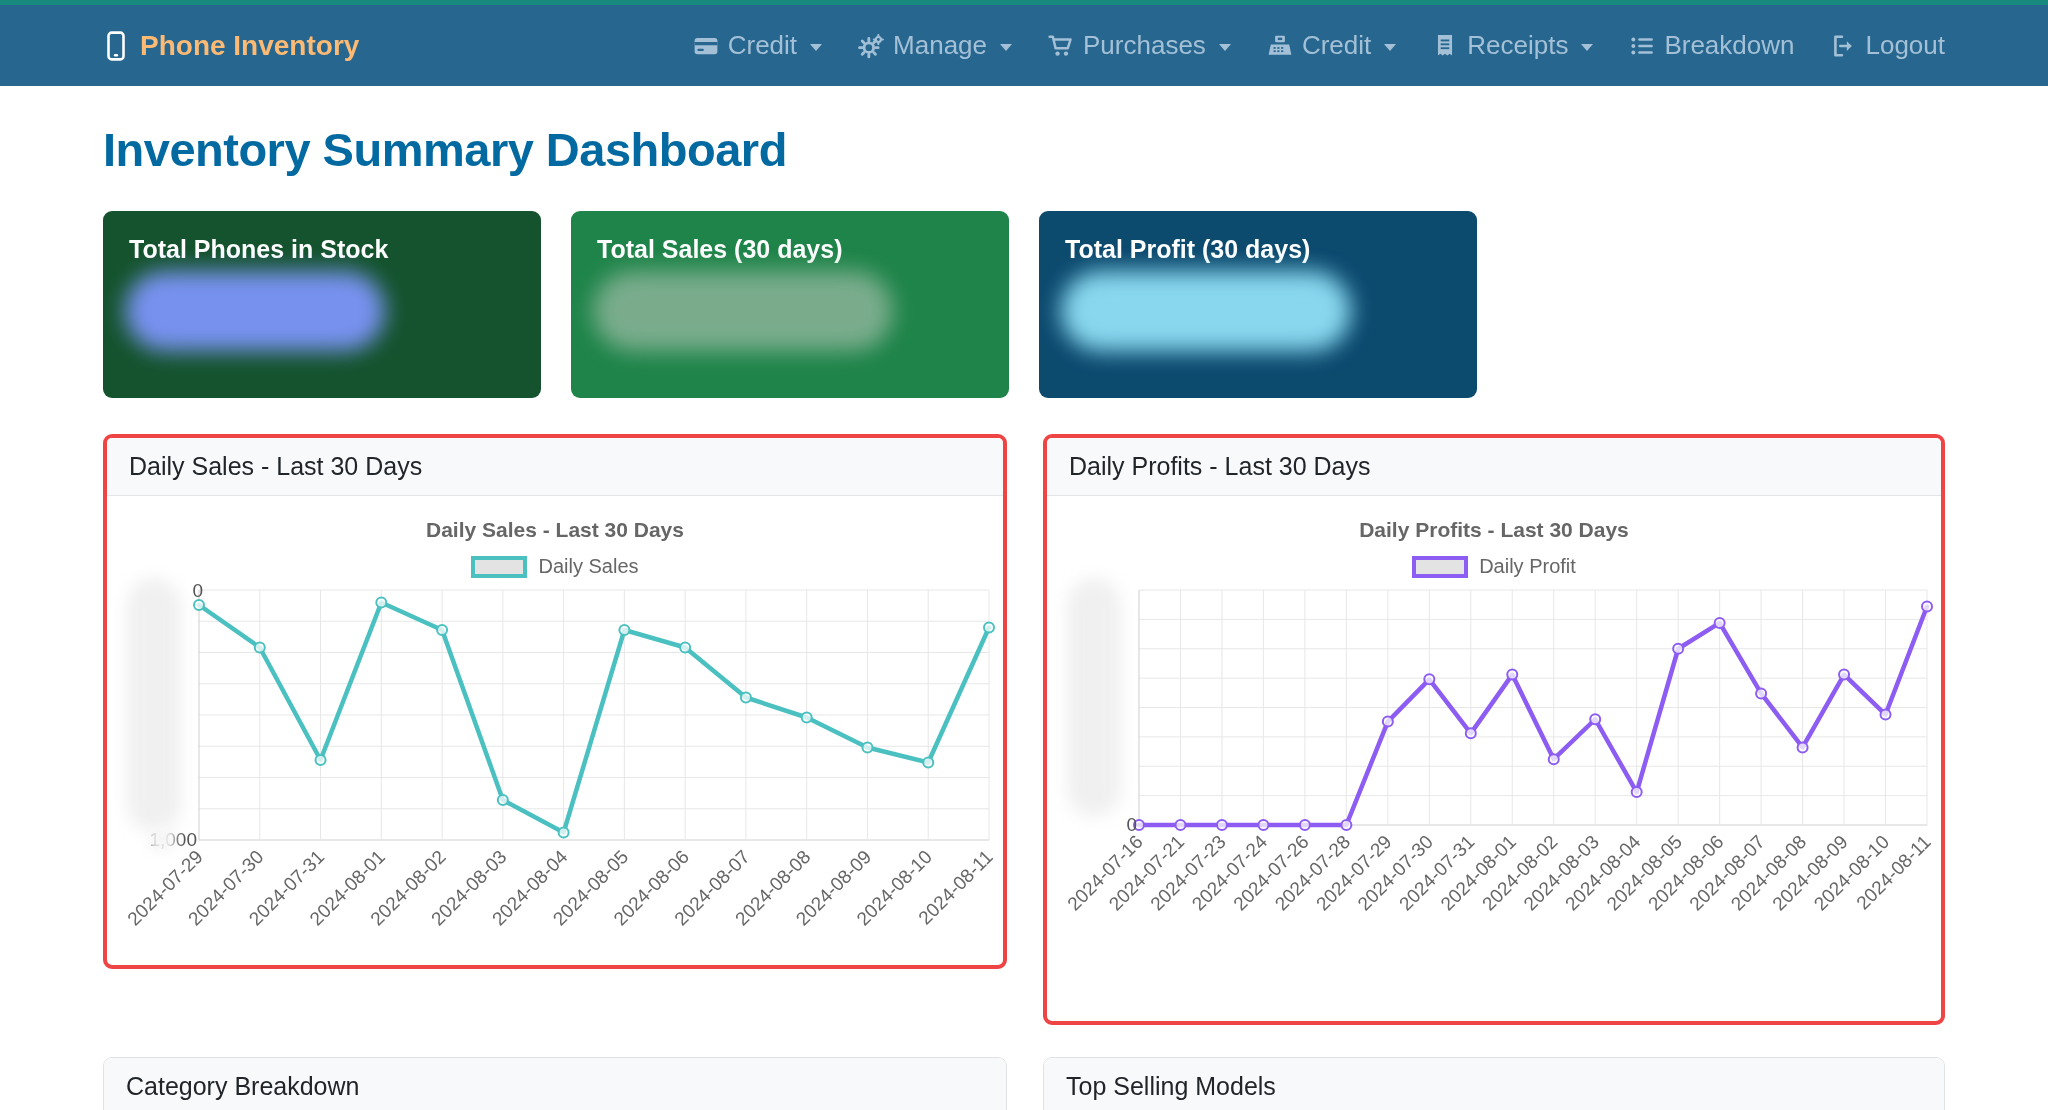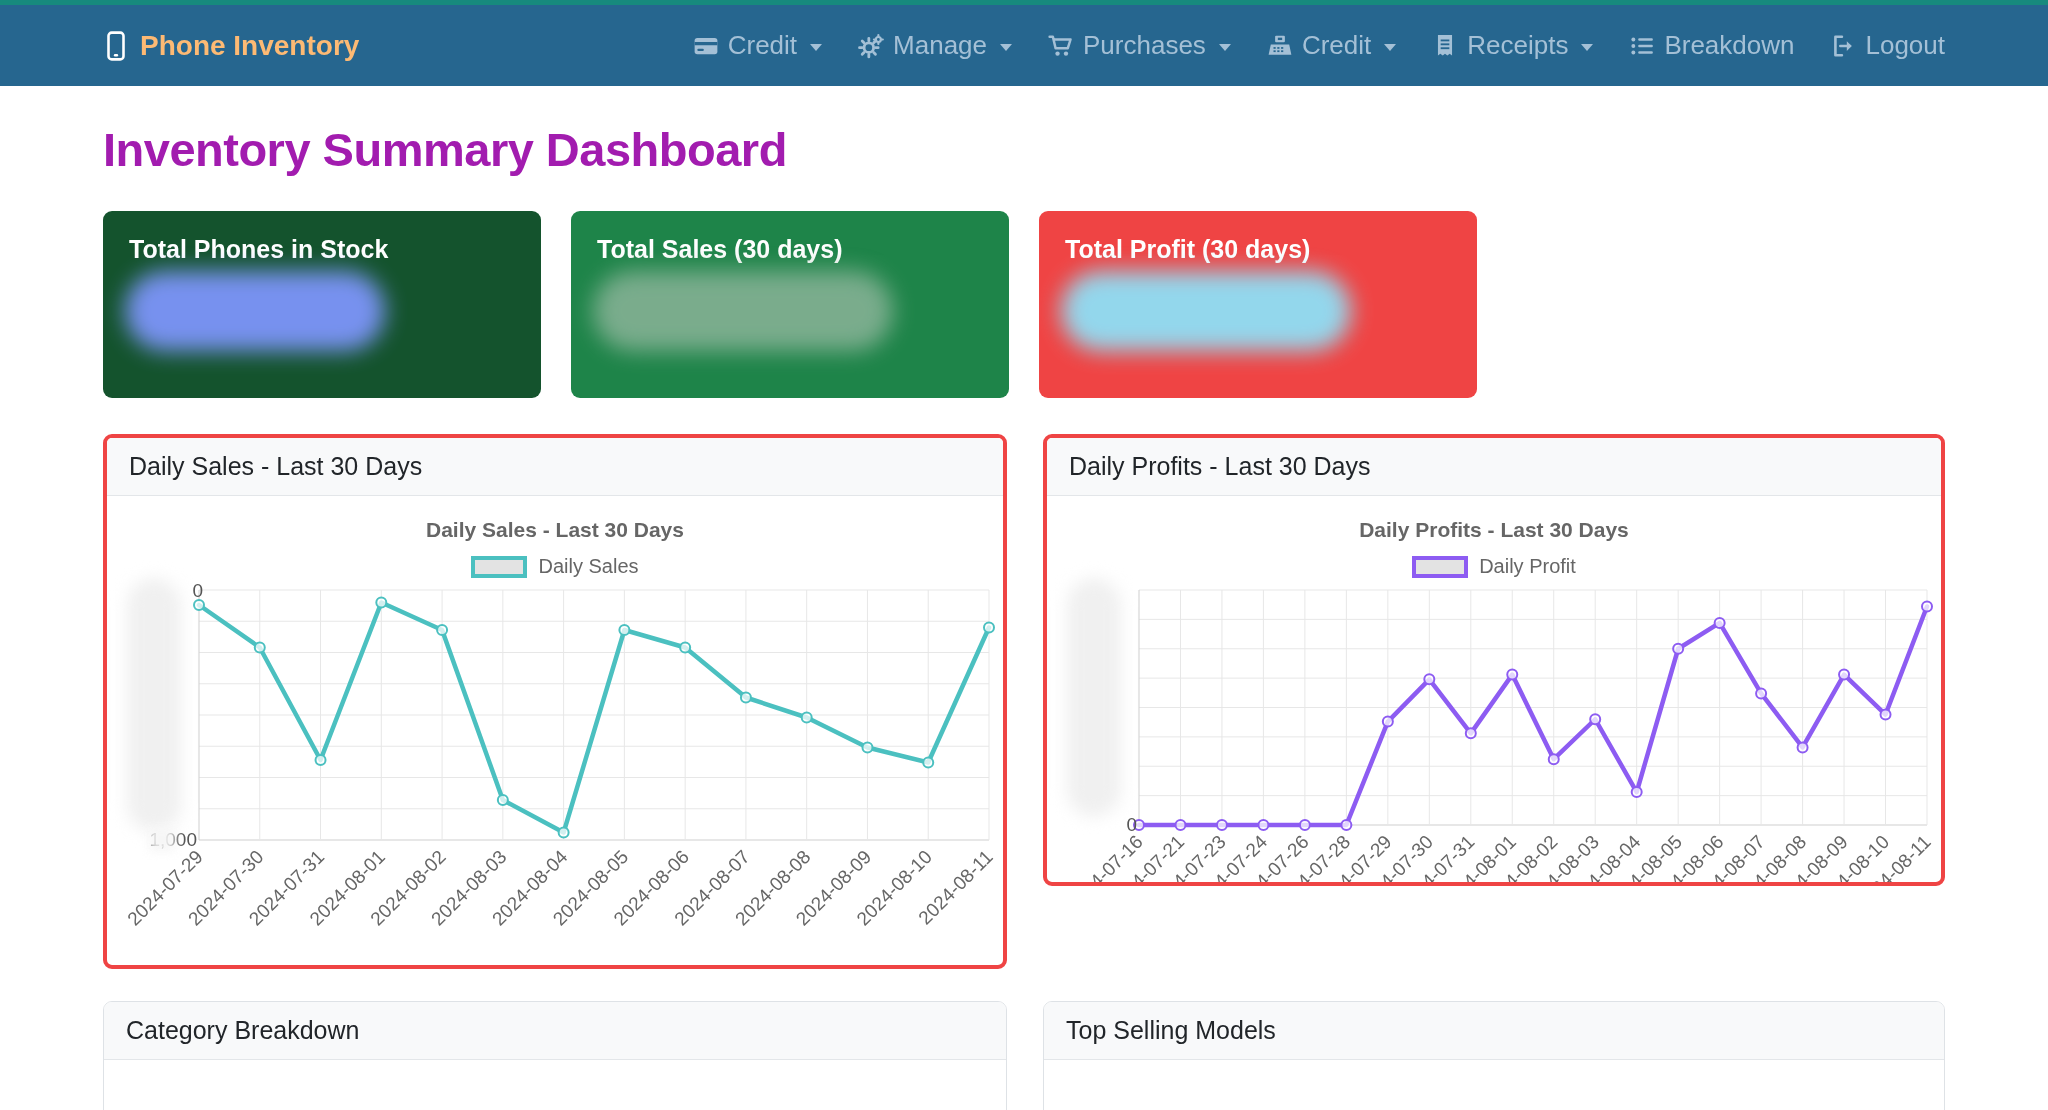--- a/index.html
+++ b/index.html
@@ -14,35 +14,35 @@
   .navbar { height:81px; background:#26668f; display:flex; align-items:center; }
   .nav-inner { width:1842px; margin:0 auto; display:flex; justify-content:space-between; align-items:center; }
   .brand { display:flex; align-items:center; gap:11px; color:#fdba74; font-size:28px; font-weight:bold; cursor:pointer; }
   .brand svg { display:block; }
   .nav-items { display:flex; align-items:center; gap:36px; list-style:none; margin:0; padding:0; color:#a4c0d6; font-size:26px; }
   .nav-item { display:flex; align-items:center; gap:9px; cursor:pointer; white-space:nowrap; }
   .nav-item svg { display:block; }
   .caret { width:0; height:0; border-left:6px solid transparent; border-right:6px solid transparent; border-top:7px solid currentColor; margin-left:4px; margin-top:3px; }
 
   .container { width:1842px; margin:0 auto; }
-  h1.page-title { font-size:47px; font-weight:700; color:#a21caf; margin:36px 0 34px 0; letter-spacing:-0.5px; }
+  h1.page-title { font-size:47px; font-weight:700; color:#0369a1; margin:36px 0 34px 0; letter-spacing:-0.5px; }
 
   .stats-row { display:flex; gap:30px; }
   .stat-card { width:438px; height:187px; border-radius:9px; position:relative; color:#fff; padding:24px 26px; overflow:hidden; }
   .stat-label { font-size:25px; font-weight:700; }
   .stat-blob { position:absolute; top:60px; left:22px; height:80px; border-radius:45px; filter:blur(11px); }
   .blob-0 { width:260px; background:#7d95fa; opacity:.95; }
   .blob-1 { width:300px; background:#84b194; opacity:.9; }
   .blob-2 { width:290px; background:#8fdff6; opacity:.95; }
   .blob-3 { width:92px;  background:#ffd685; opacity:.95; }
 
   .charts-row { display:flex; gap:36px; margin-top:36px; align-items:flex-start; }
   .chart-card { background:#fff; border:4px solid #ef4444; border-radius:9px; overflow:hidden; }
   .chart-card.left { width:904px; height:535px; }
-  .chart-card.right { width:902px; height:452px; }
+  .chart-card.right { width:902px; height:591px; }
   .card-header { background:#f8f9fa; border-bottom:1px solid #e3e6e9; padding:14px 22px; font-size:25px; color:#212529; }
   .card-body { padding:14px 20px 0 20px; }
   .chart-title { text-align:center; font-size:21px; font-weight:700; color:#666; margin-top:8px; }
   .legend { display:flex; justify-content:center; align-items:center; gap:11px; margin-top:13px; font-size:20px; color:#666; }
   .legend-swatch { width:56px; height:22px; background:#e3e3e3; border:4px solid #999; }
   .plot-row { display:flex; margin-top:12px; }
   .y-zone { width:72px; flex:none; position:relative; }
   .y-blob { position:absolute; left:0; top:-12px; bottom:8px; width:54px; background:#f0f0f0; filter:blur(8px); border-radius:28px; z-index:2; }
   .tick-frag { position:absolute; font-size:19px; color:#555; z-index:1; }
   .frag-top { top:-10px; right:-4px; }
@@ -177,21 +177,21 @@
 
   <div class="stats-row" id="stats-row">
       <div class="stat-card" style="background: #14532d;">
         <div class="stat-label">Total Phones in Stock</div>
         <div class="stat-blob blob-0"></div>
       </div>
       <div class="stat-card" style="background: rgb(30, 132, 73);">
         <div class="stat-label">Total Sales (30 days)</div>
         <div class="stat-blob blob-1"></div>
       </div>
-      <div class="stat-card" style="background: #ef4444;">
+      <div class="stat-card" style="background: #0c4a6e;">
         <div class="stat-label">Total Profit (30 days)</div>
         <div class="stat-blob blob-2"></div>
       </div>
     </div>
 
   <div class="charts-row">
 
     <div class="chart-card left">
       <div class="card-header">Daily Sales - Last 30 Days</div>
       <div class="card-body">

